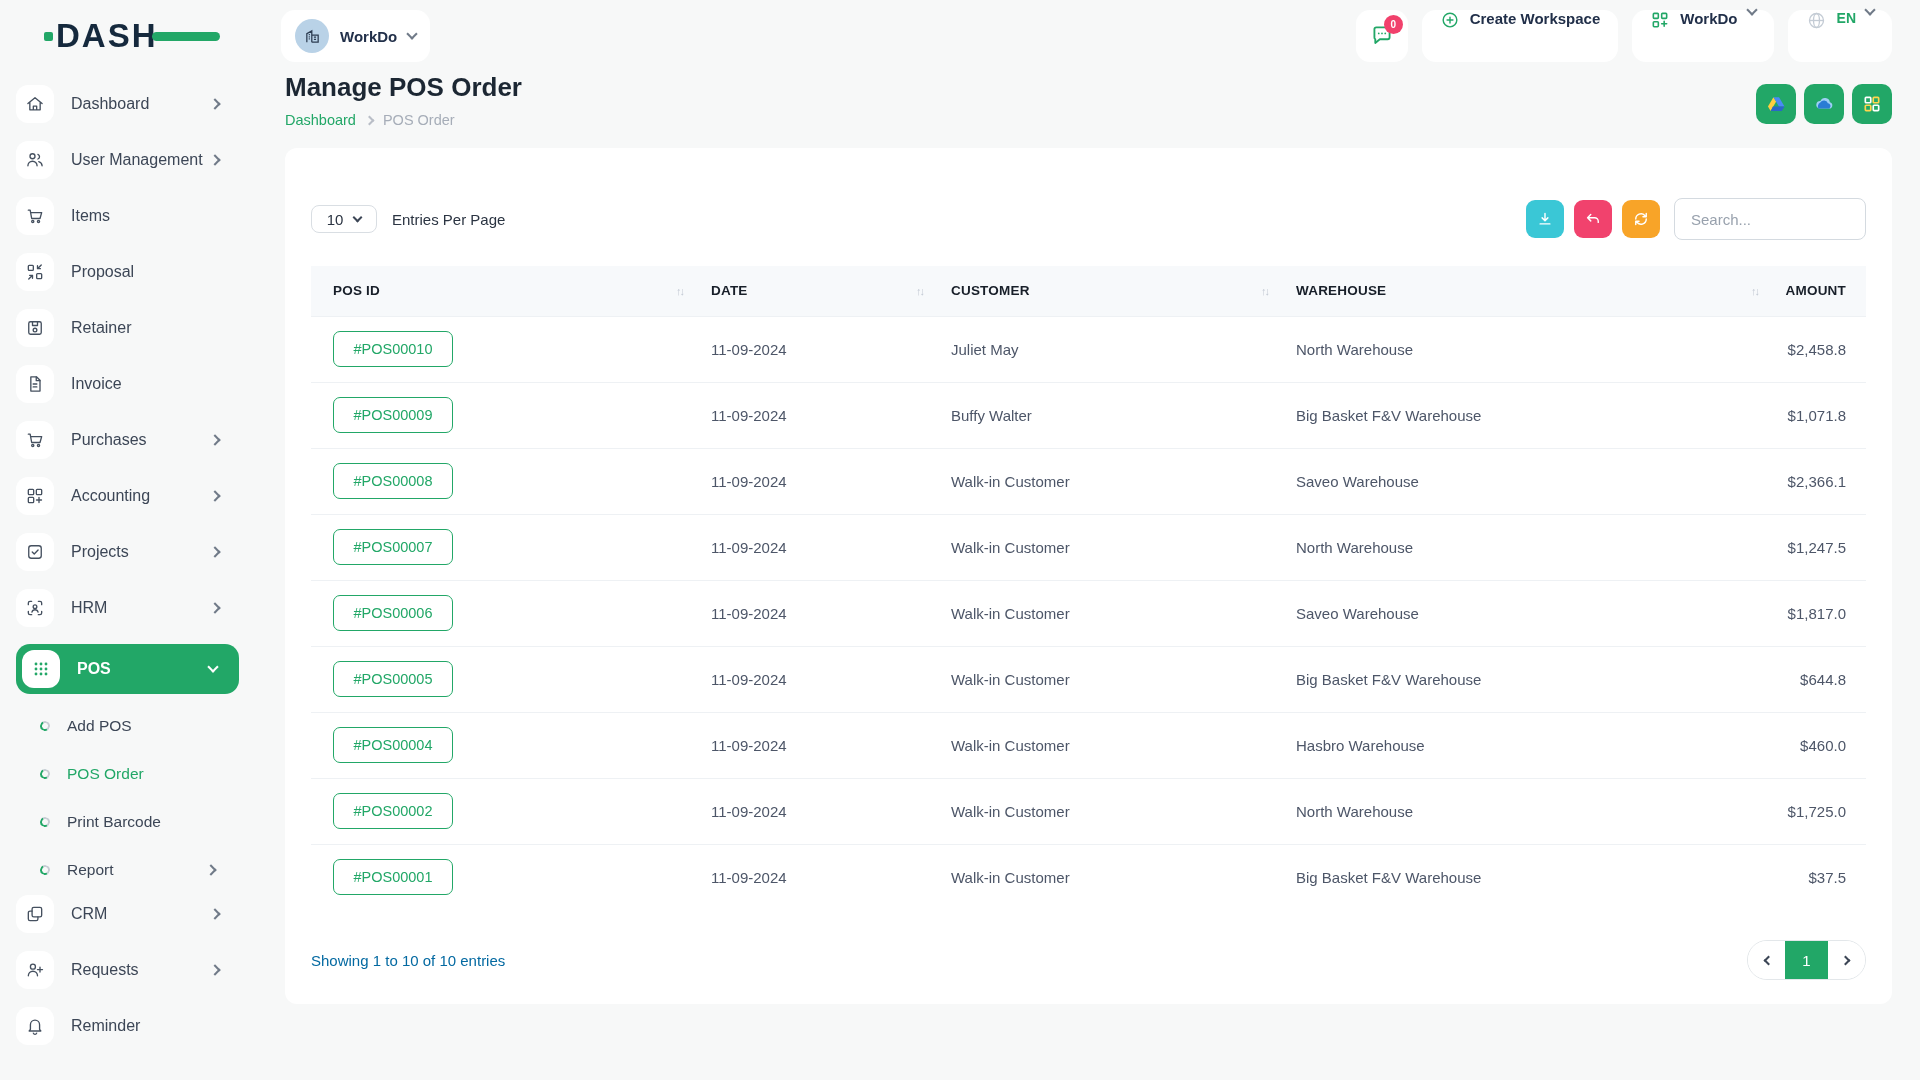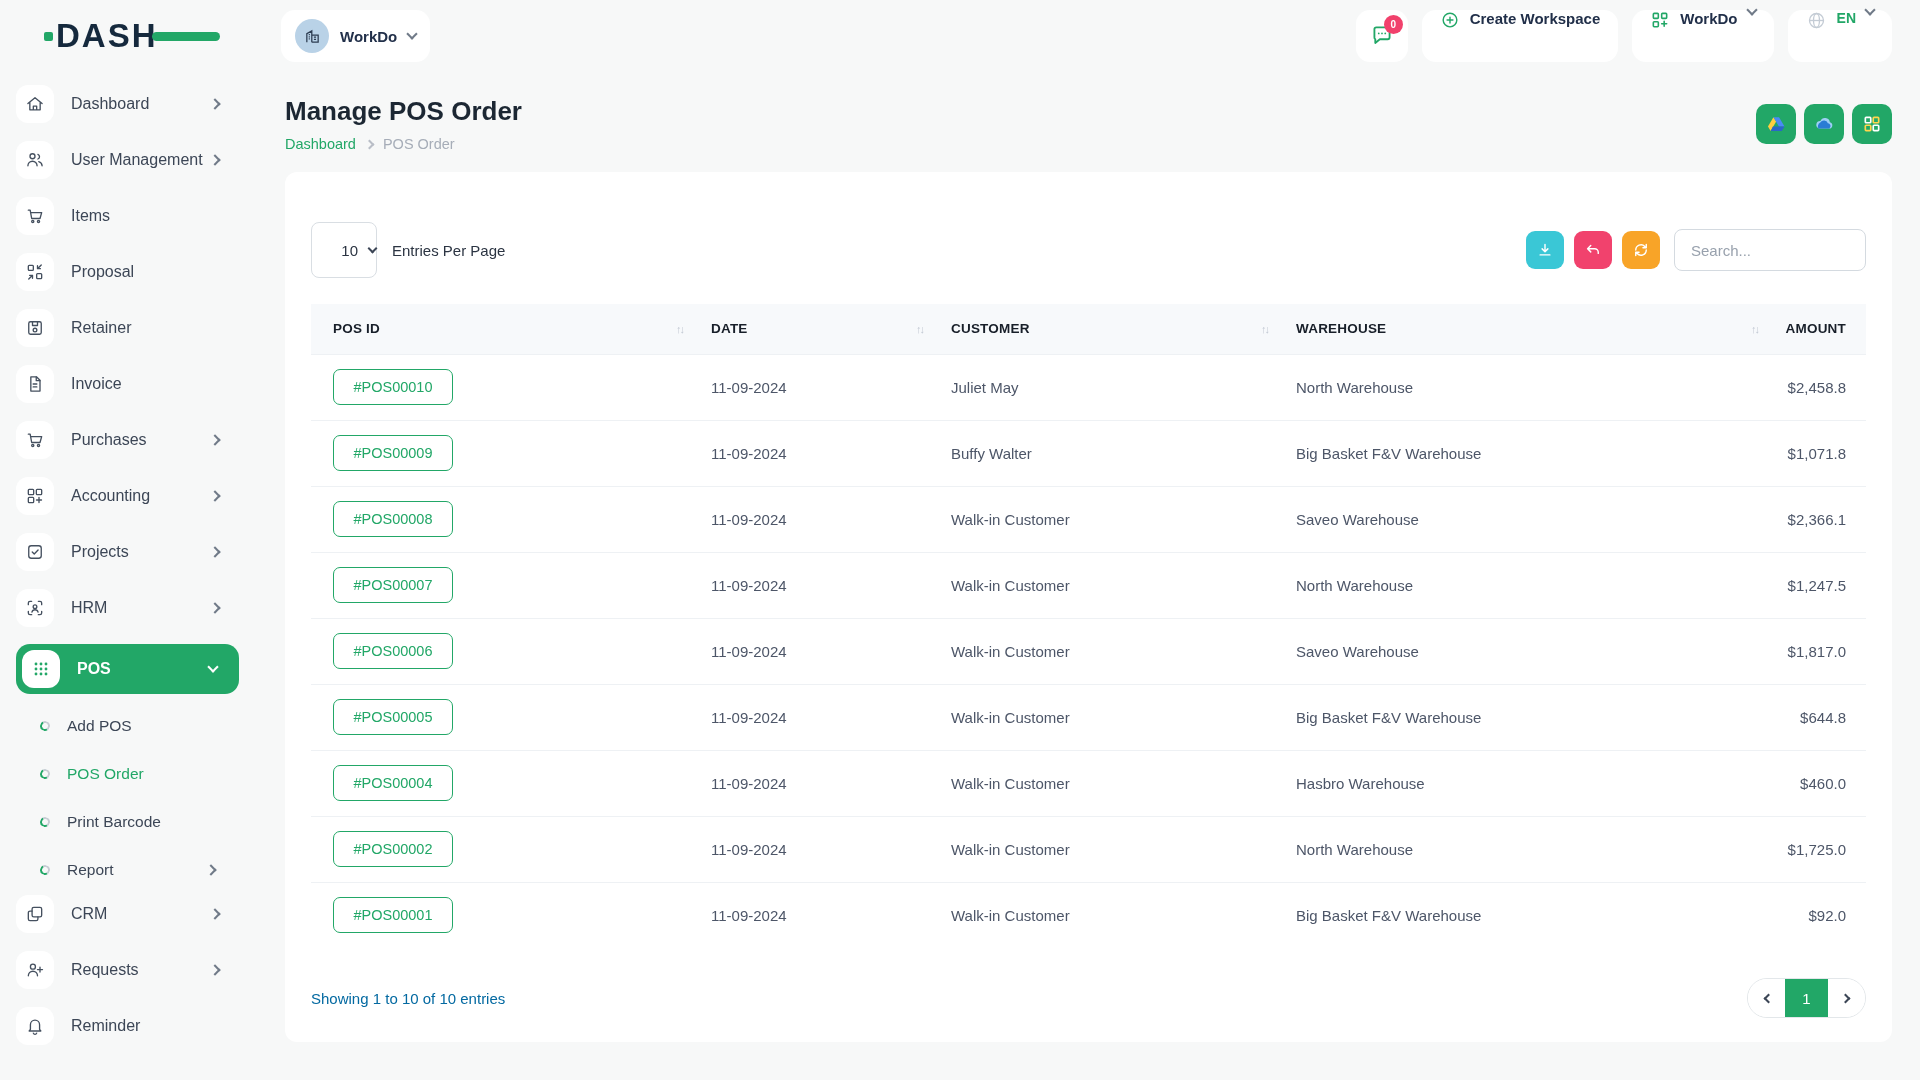--- a/index.html
+++ b/index.html
@@ -38,32 +38,32 @@
   .side-item.active .side-label{color:#fff;font-weight:700}
   .side-item.active .side-chev{margin-right:22px}
   .sub-item{display:flex;align-items:center;height:48px;padding-left:24px;cursor:pointer}
   .bullet{width:10px;height:10px;border-radius:50%;border:2px solid #c7cdd4;border-left-color:#22a767;border-bottom-color:#22a767;transform:rotate(15deg);flex:0 0 10px}
   .sub-label{margin-left:17px;font-size:15.5px;color:#3c4656}
   .sub-item.active .sub-label{color:#22a767}
   .sub-chev{margin-left:auto;margin-right:38px}
 
   
   .main{flex:1;padding:0 28px 0 32px}
-  .page-head{display:flex;align-items:flex-start;margin-top:24px}
+  .page-head{display:flex;align-items:center;}
   .page-title{font-size:26px;font-weight:700;color:#1c2733}
   .breadcrumb{display:flex;align-items:center;gap:10px;margin-top:9px}
   .bc-link{font-size:14.5px;color:#22a767;cursor:pointer}
   .bc-sep{width:7px;height:7px;border-right:2px solid #b9bec7;border-bottom:2px solid #b9bec7;transform:rotate(-45deg)}
   .bc-current{font-size:14.5px;color:#a6adb8}
   .head-actions{margin-left:auto;display:flex;gap:8px;margin-top:8px}
   .sq-btn{width:40px;height:40px;border-radius:10px;background:#22a767;display:flex;align-items:center;justify-content:center;cursor:pointer}
 
   .card{background:#fff;border-radius:12px;margin-top:20px;padding:28px 26px 24px}
   .toolbar{display:flex;align-items:center;margin:22px 0 26px}
-  .select-box{width:66px;height:56px;border:1px solid #d9dee3;border-radius:8px;display:flex;align-items:center;justify-content:flex-end;gap:11px;
+  .select-box{width:66px;height:28px;border:1px solid #d9dee3;border-radius:8px;display:flex;align-items:center;justify-content:center;gap:11px;
     font-size:15px;color:#2b3442;background:#fff;cursor:pointer}
   .select-box .chev{width:7px;height:7px;border-color:#3c4656}
   .entries-label{margin-left:15px;font-size:15px;font-weight:500;color:#2b3442}
   .tool-group{margin-left:auto;display:flex;align-items:center}
   .tool-btn{width:38px;height:38px;border-radius:9px;margin-left:10px;display:flex;align-items:center;justify-content:center;color:#fff;cursor:pointer;border:none}
   .tool-btn.teal{background:#3ac7d6}
   .tool-btn.pink{background:#f1426d}
   .tool-btn.orange{background:#f8a428}
   .search{width:192px;height:42px;border:1px solid #d4dae0;border-radius:8px;margin-left:14px;padding:0 16px;font-size:15px;color:#3c4656;outline:none;background:#fff}
   .search::placeholder{color:#98a1ad}
@@ -493,21 +493,21 @@
             <td>11-09-2024</td>
             <td>Walk-in Customer</td>
             <td>North Warehouse</td>
             <td class="last">$1,725.0</td>
           </tr>
           <tr>
             <td class="first"><span class="badge-pos">#POS00001</span></td>
             <td>11-09-2024</td>
             <td>Walk-in Customer</td>
             <td>Big Basket F&amp;V Warehouse</td>
-            <td class="last">$92.0</td>
+            <td class="last">$37.5</td>
           </tr>
         </tbody>
       </table>
 
       <div class="table-footer">
         <span class="showing">Showing 1 to 10 of 10 entries</span>
         <div class="pager">
           <button class="pg-btn">
               <span class="chev" style="transform:rotate(135deg);margin-left:3px"></span>
             </button>

